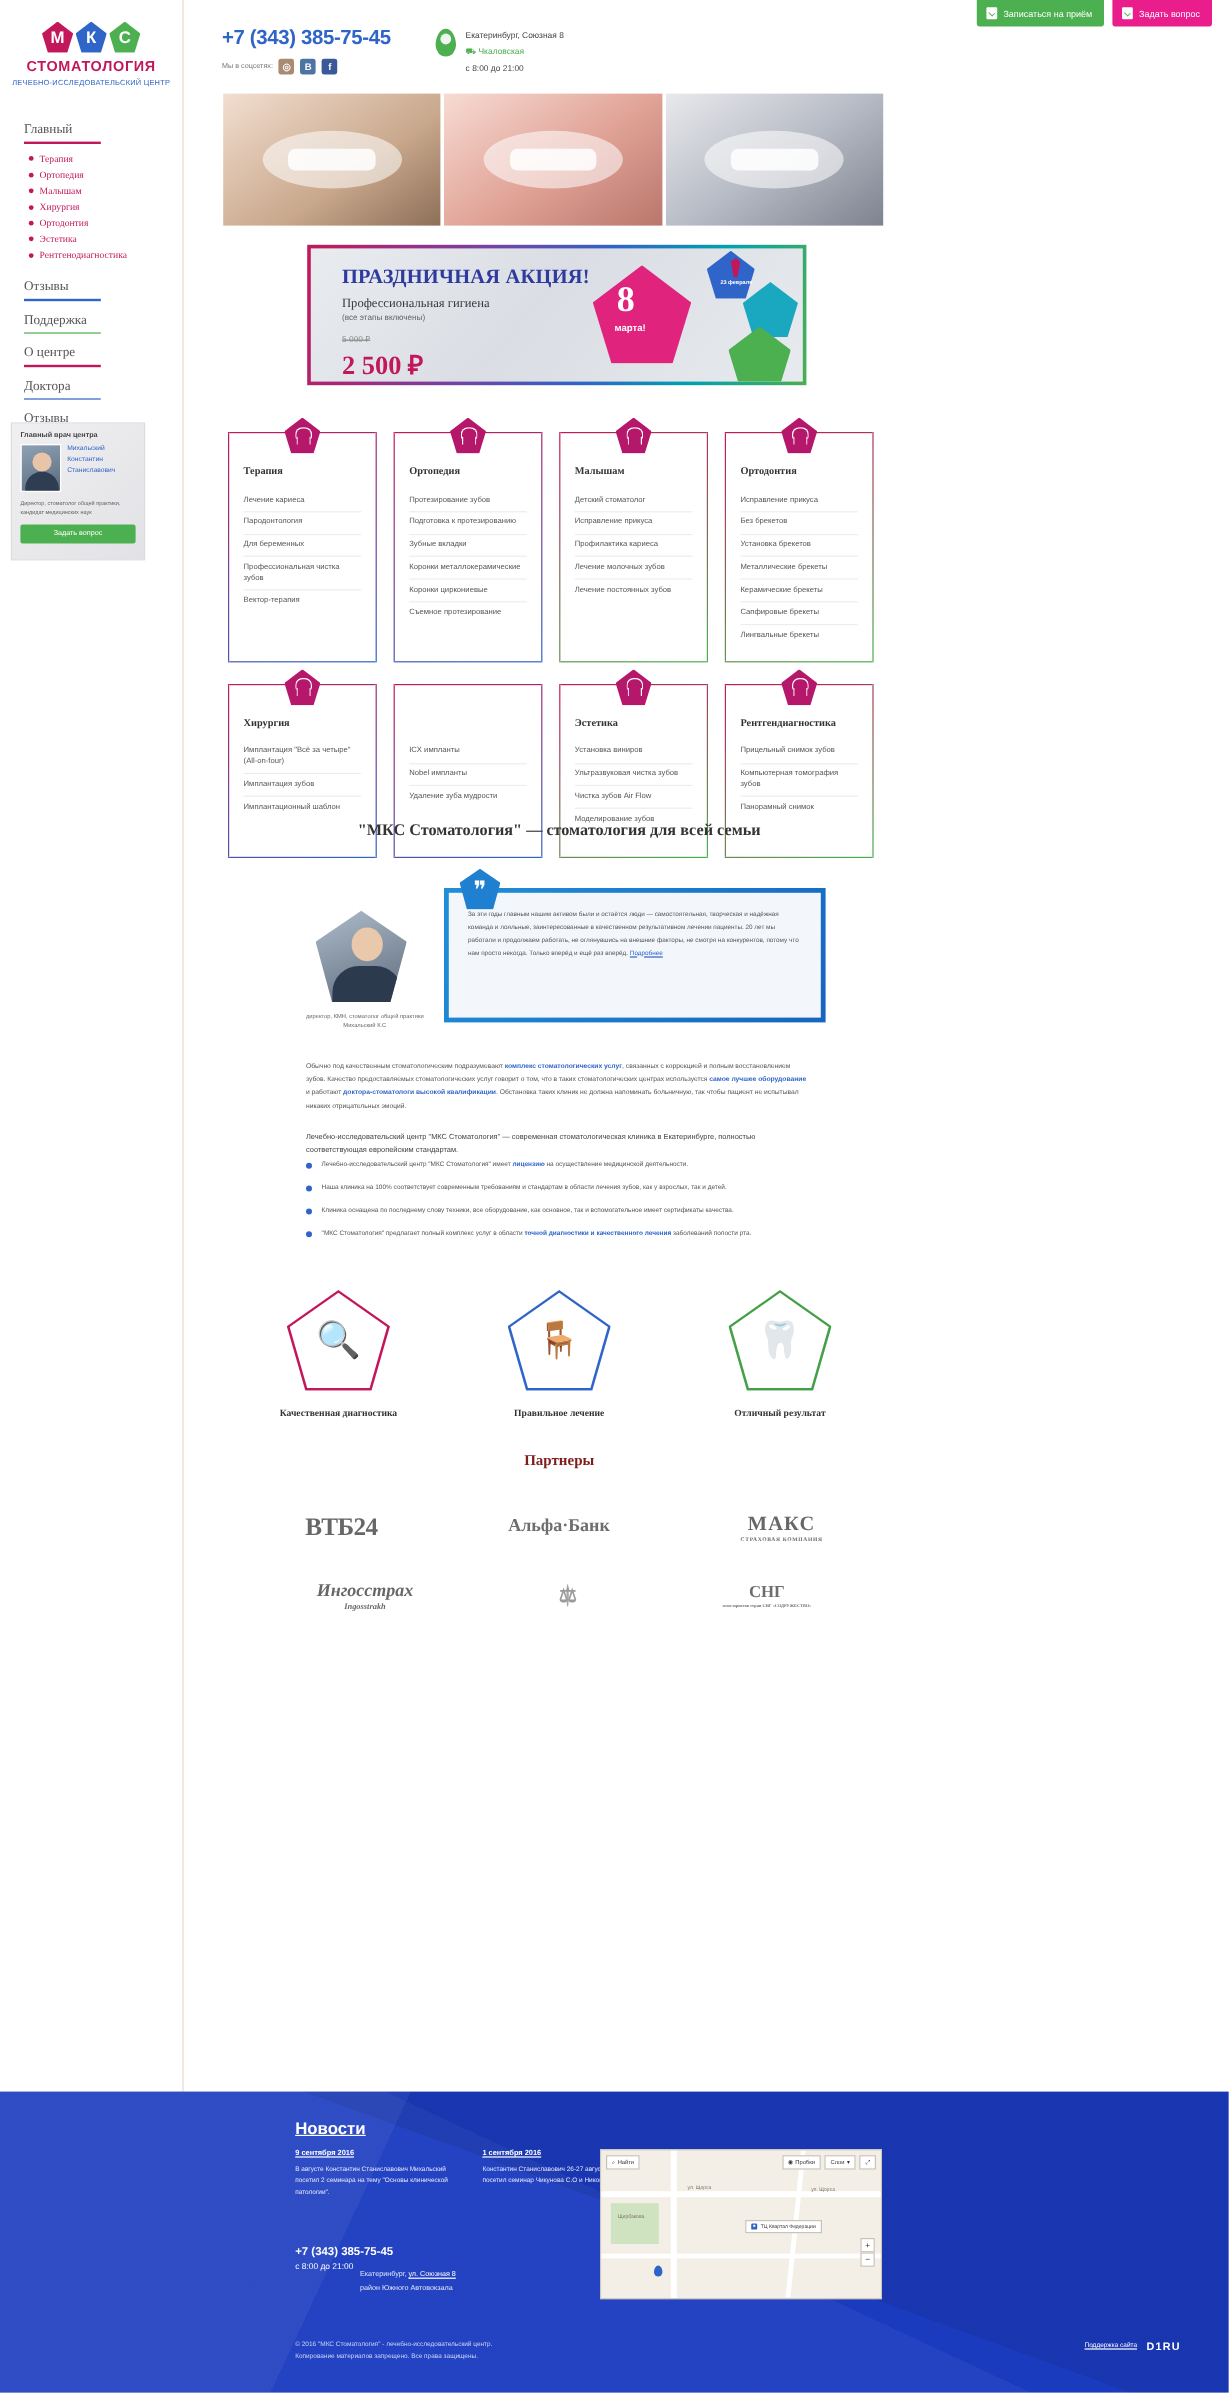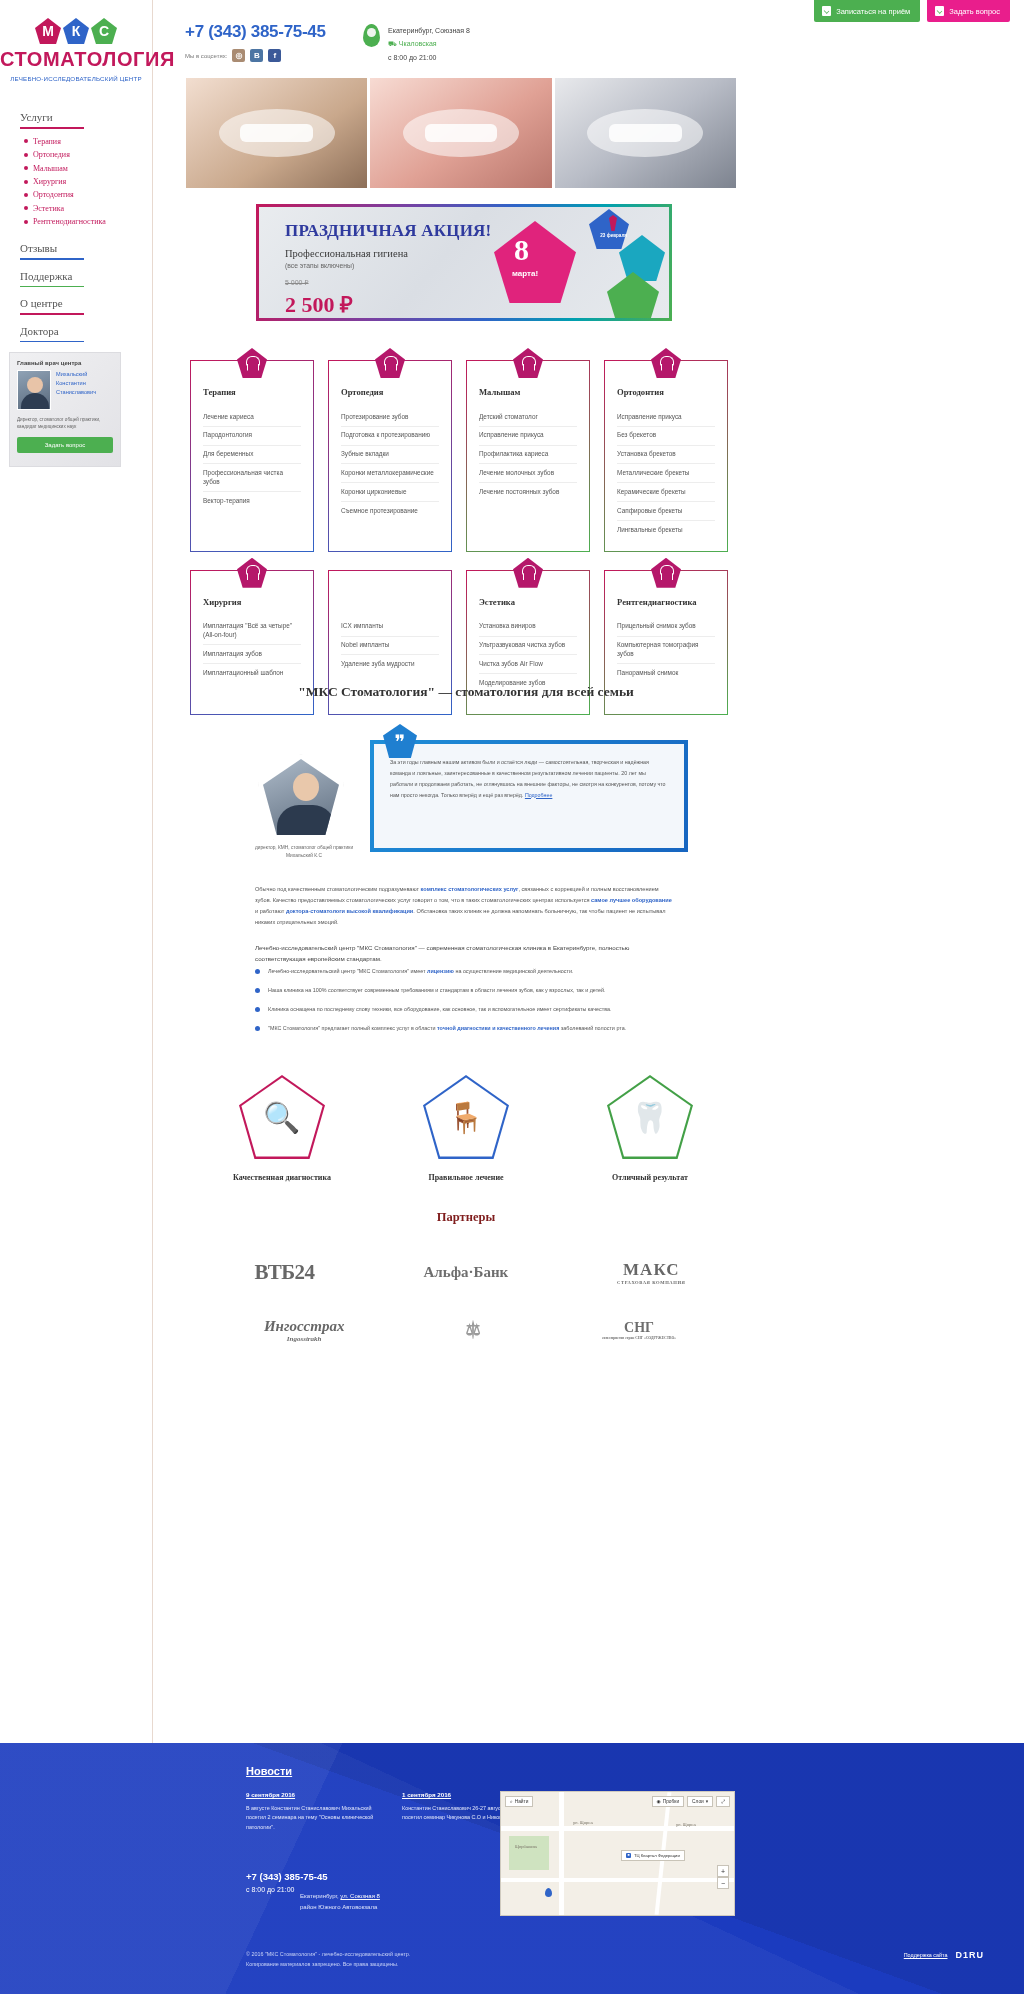--- a/index.html
+++ b/index.html
@@ -20,21 +20,21 @@
   .logo-pentagons { display: flex; justify-content: center; gap: 2px; margin-bottom: 4px; }
   .pent {
     width: 26px; height: 26px; position: relative;
     display: flex; align-items: center; justify-content: center;
     color: #fff; font-weight: bold; font-size: 14px;
     clip-path: polygon(50% 0%, 100% 38%, 81% 100%, 19% 100%, 0% 38%);
   }
   .pent.m { background: #c2185b; }
   .pent.k { background: #2f64c8; }
   .pent.c { background: #4caf50; }
-  .logo-title { color: #c2185b; font-size: 20px; font-weight: bold; letter-spacing: .6px; }
+  .logo-title { color: #c2185b; font-size: 12px; font-weight: bold; letter-spacing: .6px; }
   .logo-sub { color: #2f64c8; font-size: 6.2px; letter-spacing: .2px; line-height: 1.5; margin-top: 3px; }
 
   .nav { margin-top: 22px; padding-left: 20px; }
   .nav-item { font-family: "Liberation Serif", serif; font-size: 11px; color: #555; padding: 6px 0 4px 0; cursor: pointer; }
   .nav-rule { height: 1.5px; width: 64px; margin-bottom: 4px; }
   .r-mag { background: #c2185b; } .r-blue { background: #2f64c8; } .r-green { background: #4caf50; }
   .sub-list { margin: 6px 0 8px 4px; }
   .sub-item { font-family: "Liberation Serif", serif; font-size: 8px; color: #c2185b; padding: 2.2px 0; display: flex; align-items: center; gap: 5px; cursor: pointer; }
   .bullet { width: 4px; height: 4px; background: #c2185b; border-radius: 50%; flex: none; }
 
@@ -195,21 +195,21 @@
   
   .footer { position: absolute; left: 0; top: 1743px; width: 1024px; height: 251px; background: #1b3bbf; overflow: hidden; }
   .footer::before {
     content:""; position:absolute; inset:0;
     background:
       linear-gradient(115deg, rgba(255,255,255,.05) 0 30%, transparent 30%),
       linear-gradient(200deg, rgba(0,0,0,.08) 0 45%, transparent 45%),
       linear-gradient(25deg, rgba(255,255,255,.04) 0 55%, transparent 55%);
   }
   .f-inner { position: relative; padding: 28px 0 0 0; }
-  .news-h { position: absolute; left: 246px; top: 22px; color: #fff; font-size: 11px; font-weight: bold; text-decoration: underline; cursor: pointer; }
+  .news-h { position: absolute; left: 246px; top: 22px; color: #fff; font-size: 14px; font-weight: bold; text-decoration: underline; cursor: pointer; }
   .news-cols { position: absolute; left: 246px; top: 48px; width: 290px; display: flex; gap: 26px; }
   .ncol { width: 130px; }
   .n-date { color: #fff; font-size: 6.2px; font-weight: bold; text-decoration: underline; margin-bottom: 6px; cursor: pointer; }
   .n-body { color: #e3e8fb; font-size: 5.4px; line-height: 1.75; }
   .f-contacts { position: absolute; left: 246px; top: 128px; }
   .fc-phone { color: #fff; font-size: 9.5px; font-weight: bold; }
   .fc-time { color: #fff; font-size: 7px; margin-top: 4px; }
   .f-addr { position: absolute; left: 300px; top: 148px; color: #dfe5fb; font-size: 6px; line-height: 1.9; }
   .f-addr u { color: #fff; }
   .f-map { position: absolute; left: 500px; top: 48px; width: 235px; height: 125px; background: #e8e4dc; border: 1px solid #cfcabf; overflow: hidden; }
@@ -246,21 +246,21 @@
       <div class="logo-pentagons">
         <span class="pent m">М</span>
         <span class="pent k">К</span>
         <span class="pent c">С</span>
       </div>
       <div class="logo-title">СТОМАТОЛОГИЯ</div>
       <div class="logo-sub">ЛЕЧЕБНО-ИССЛЕДОВАТЕЛЬСКИЙ ЦЕНТР</div>
     </div>
 
     <nav class="nav">
-      <div class="nav-item">Услуги</div>
+      <div class="nav-item">Главный</div>
       <div class="nav-rule r-mag"></div>
       <div class="sub-list">
         <div class="sub-item">
             <span class="bullet"></span>
             <span>Терапия</span>
           </div>
         <div class="sub-item">
             <span class="bullet"></span>
             <span>Ортопедия</span>
           </div>

